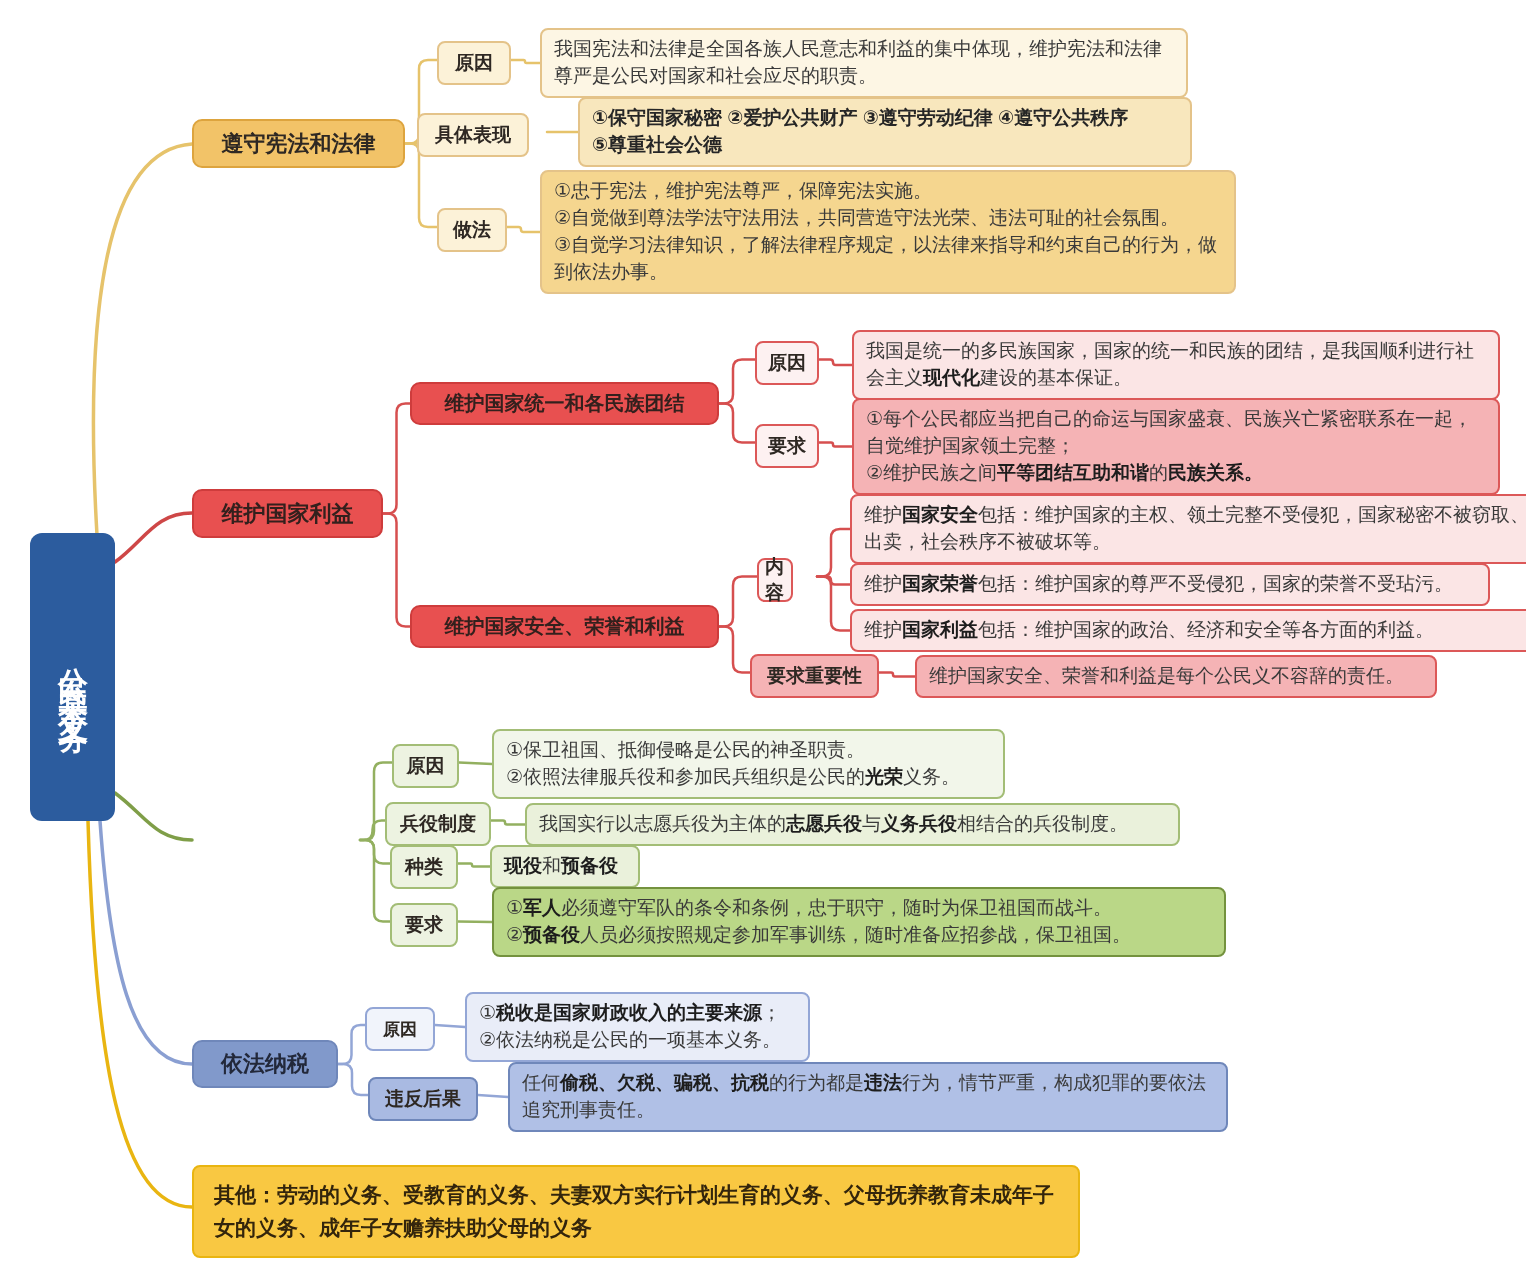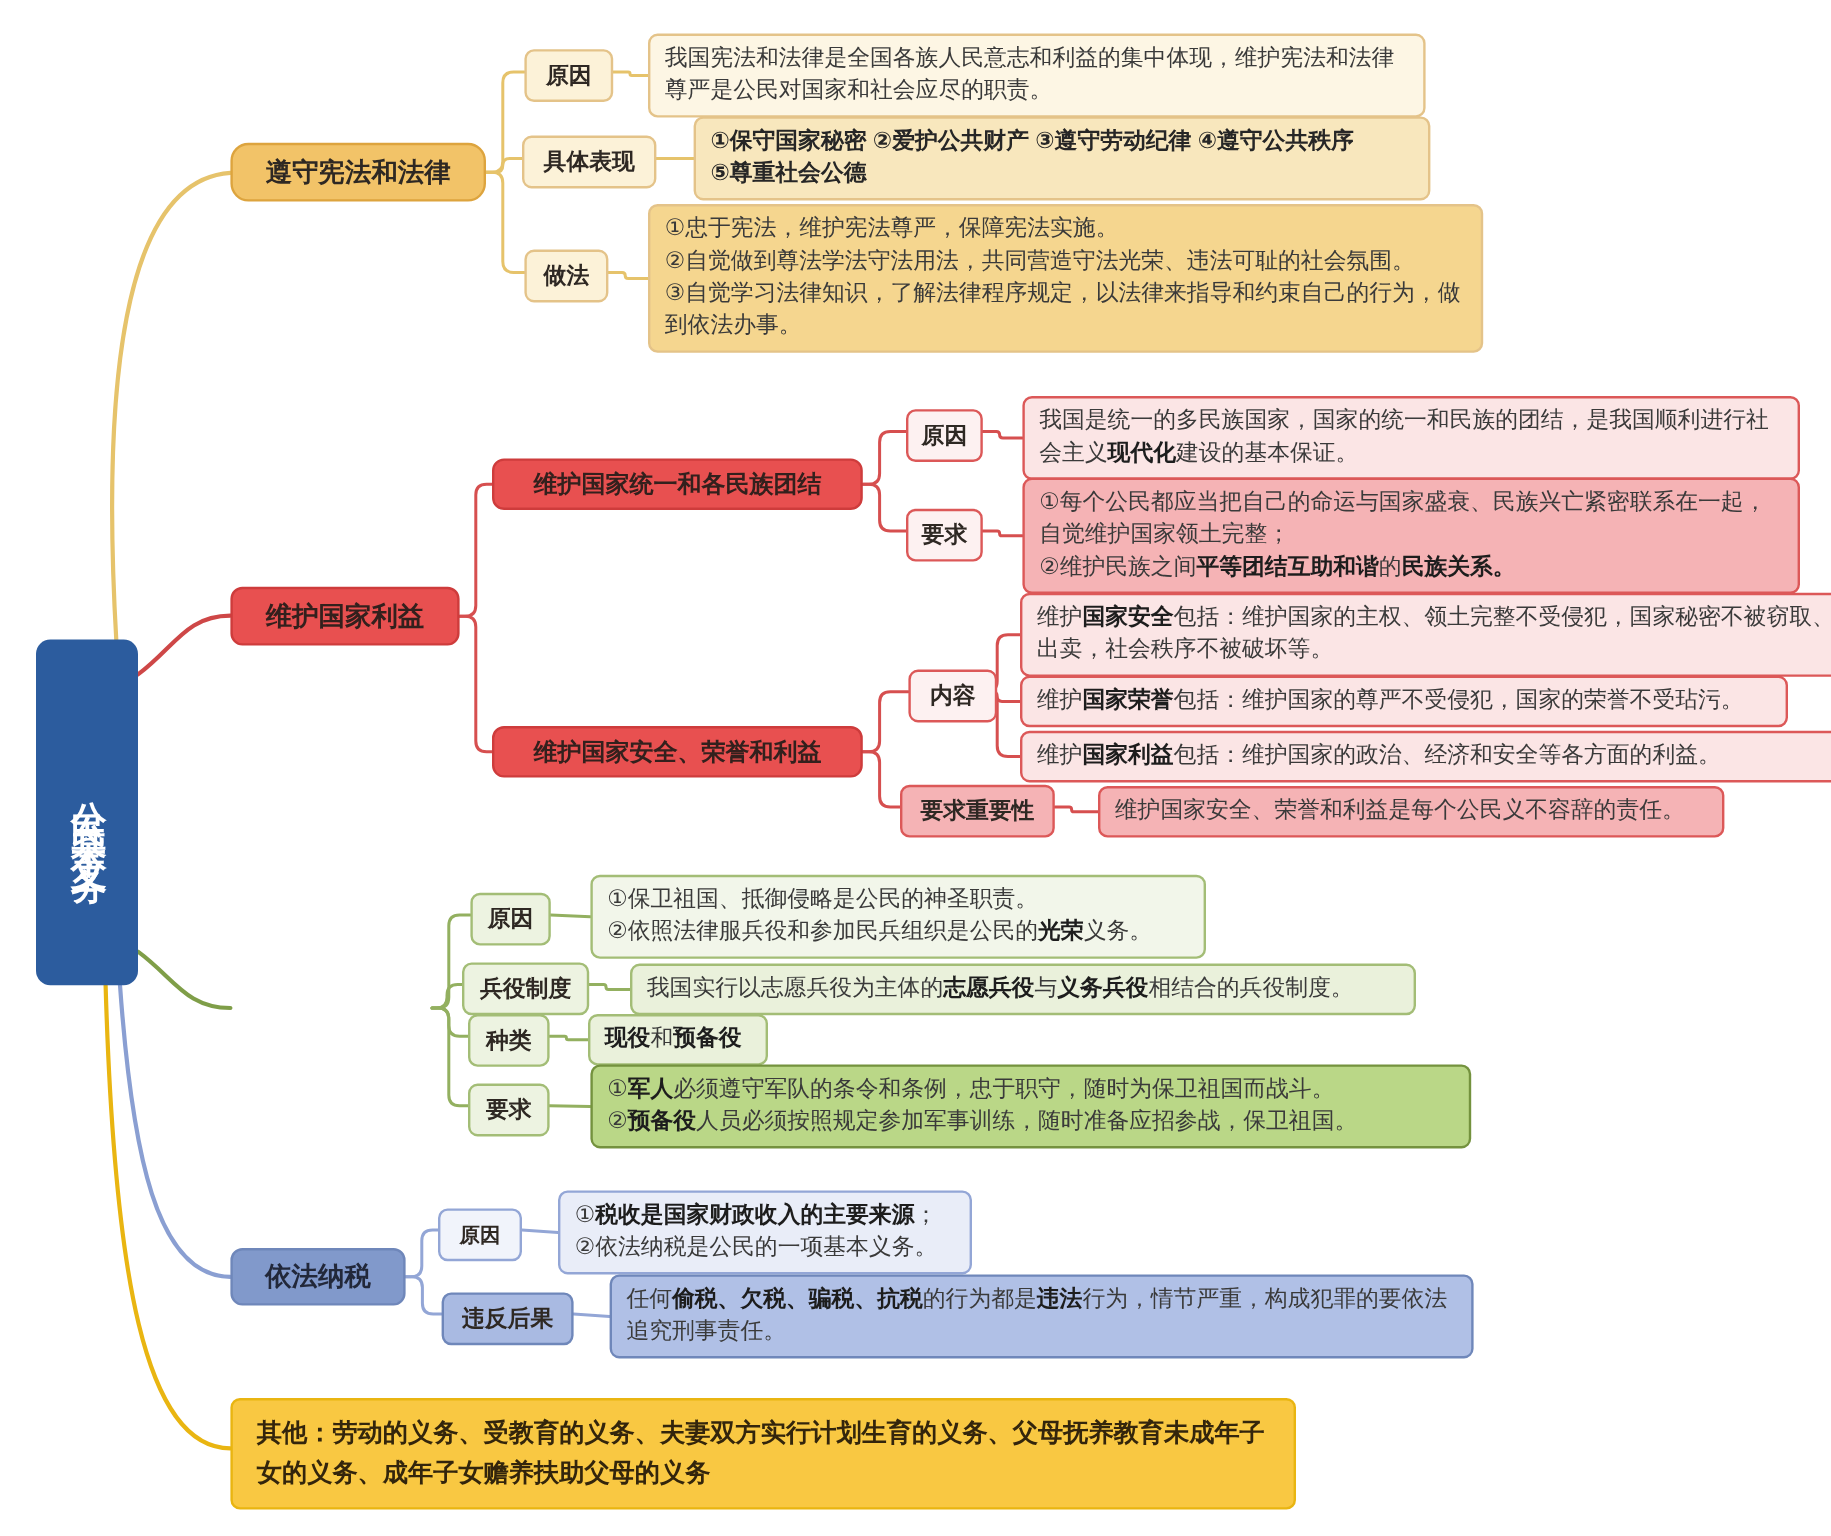--- a/index.html
+++ b/index.html
@@ -81,40 +81,40 @@
       <path d="M 360 840 H 365 Q 374 840 374 849 V 912.5 Q 374 921.5 383 921.5 H 390" fill="none" stroke="#93B060" stroke-width="2.5" stroke-linecap="round"></path>
       <path d="M 458 921.5 L 492 922" fill="none" stroke="#93B060" stroke-width="2.5" stroke-linecap="round"></path>
       <path d="M 338 1064 H 342.5 Q 351.5 1064 351.5 1055 V 1034 Q 351.5 1025 360.5 1025 H 365" fill="none" stroke="#93A6D6" stroke-width="2.5" stroke-linecap="round"></path>
       <path d="M 435 1025 L 465 1027" fill="none" stroke="#93A6D6" stroke-width="2.5" stroke-linecap="round"></path>
       <path d="M 338 1064 H 343 Q 352 1064 352 1073 V 1086 Q 352 1095 361 1095 H 368" fill="none" stroke="#93A6D6" stroke-width="2.5" stroke-linecap="round"></path>
       <path d="M 478 1095 L 508 1097" fill="none" stroke="#93A6D6" stroke-width="2.5" stroke-linecap="round"></path>
     </svg>
 
   <div id="root" class="node root" style="left:30px;top:533px;width:85px;height:288px;">公民基本义务</div>
 
-  <div id="b1main" class="node main c-b1-main" style="left:192px;top:119px;width:213px;height:49px;border-radius:15px;">遵守宪法和法律</div>
+  <div id="b1main" class="node main c-b1-main" style="left:192px;top:119px;width:213px;height:49px;">遵守宪法和法律</div>
   <div id="b1l0" class="node lbl c-b1-label" style="left:437px;top:41px;width:74px;height:38px;">原因</div>
   <div id="b1c0" class="node content c-b1-light" style="left:540px;top:28px;width:648px;">我国宪法和法律是全国各族人民意志和利益的集中体现，维护宪法和法律尊严是公民对国家和社会应尽的职责。</div>
-  <div id="b1l1" class="node lbl c-b1-label" style="left:435px;top:113px;width:112px;height:38px;text-align:center;">具体表现</div>
+  <div id="b1l1" class="node lbl c-b1-label" style="left:417px;top:113px;width:112px;height:38px;text-align:center;">具体表现</div>
   <div id="b1c1" class="node content c-b1-mid bold" style="left:578px;top:97px;width:614px;">①保守国家秘密 ②爱护公共财产 ③遵守劳动纪律 ④遵守公共秩序
 ⑤尊重社会公德</div>
   <div id="b1l2" class="node lbl c-b1-label" style="left:437px;top:208px;width:70px;height:38px;">做法</div>
   <div id="b1c2" class="node content c-b1-deep" style="left:540px;top:170px;width:696px;">①忠于宪法，维护宪法尊严，保障宪法实施。
 ②自觉做到尊法学法守法用法，共同营造守法光荣、违法可耻的社会氛围。
 ③自觉学习法律知识，了解法律程序规定，以法律来指导和约束自己的行为，做到依法办事。</div>
 
   <div id="b2main" class="node main c-b2-main" style="left:192px;top:489px;width:191px;height:49px;">维护国家利益</div>
   <div id="b2a" class="node main c-b2-main" style="left:410px;top:382px;width:309px;height:43px;font-size:20px;">维护国家统一和各民族团结</div>
   <div id="b2al0" class="node lbl c-b2-label" style="left:755px;top:341px;width:64px;height:37px;">原因</div>
   <div id="b2ac0" class="node content c-b2-light" style="left:852px;top:330px;width:648px;">我国是统一的多民族国家，国家的统一和民族的团结，是我国顺利进行社会主义<b>现代化</b>建设的基本保证。</div>
   <div id="b2al1" class="node lbl c-b2-label" style="left:755px;top:424px;width:64px;height:37px;">要求</div>
   <div id="b2ac1" class="node content c-b2-mid" style="left:852px;top:398px;width:648px;">①每个公民都应当把自己的命运与国家盛衰、民族兴亡紧密联系在一起，自觉维护国家领土完整；
 ②维护民族之间<b>平等团结互助和谐</b>的<b>民族关系。</b></div>
   <div id="b2b" class="node main c-b2-main" style="left:410px;top:605px;width:309px;height:43px;font-size:20px;">维护国家安全、荣誉和利益</div>
-  <div id="b2cl" class="node lbl c-b2-label" style="left:757px;top:558px;width:74px;height:37px;">内容</div>
+  <div id="b2cl" class="node lbl c-b2-label" style="left:757px;top:558px;width:36px;height:37px;">内容</div>
   <div id="b2ci0" class="node content c-b2-light" style="left:850px;top:494px;width:756px;">维护<b>国家安全</b>包括：维护国家的主权、领土完整不受侵犯，国家秘密不被窃取、泄露和出卖，社会秩序不被破坏等。</div>
   <div id="b2ci1" class="node content c-b2-light" style="left:850px;top:563px;width:640px;">维护<b>国家荣誉</b>包括：维护国家的尊严不受侵犯，国家的荣誉不受玷污。</div>
   <div id="b2ci2" class="node content c-b2-light" style="left:850px;top:609px;width:720px;">维护<b>国家利益</b>包括：维护国家的政治、经济和安全等各方面的利益。</div>
   <div id="b2il" class="node lbl c-b2-mid" style="left:750px;top:654px;width:129px;height:37px;">要求重要性</div>
   <div id="b2ic" class="node content c-b2-mid" style="left:915px;top:655px;width:522px;">维护国家安全、荣誉和利益是每个公民义不容辞的责任。</div>
 
   <div id="b3l0" class="node lbl c-b3-label" style="left:392px;top:744px;width:67px;height:37px;">原因</div>
   <div id="b3c0" class="node content c-b3-light" style="left:492px;top:729px;width:513px;">①保卫祖国、抵御侵略是公民的神圣职责。
 ②依照法律服兵役和参加民兵组织是公民的<b>光荣</b>义务。</div>
   <div id="b3l1" class="node lbl c-b3-label" style="left:385px;top:802px;width:106px;height:37px;">兵役制度</div>

